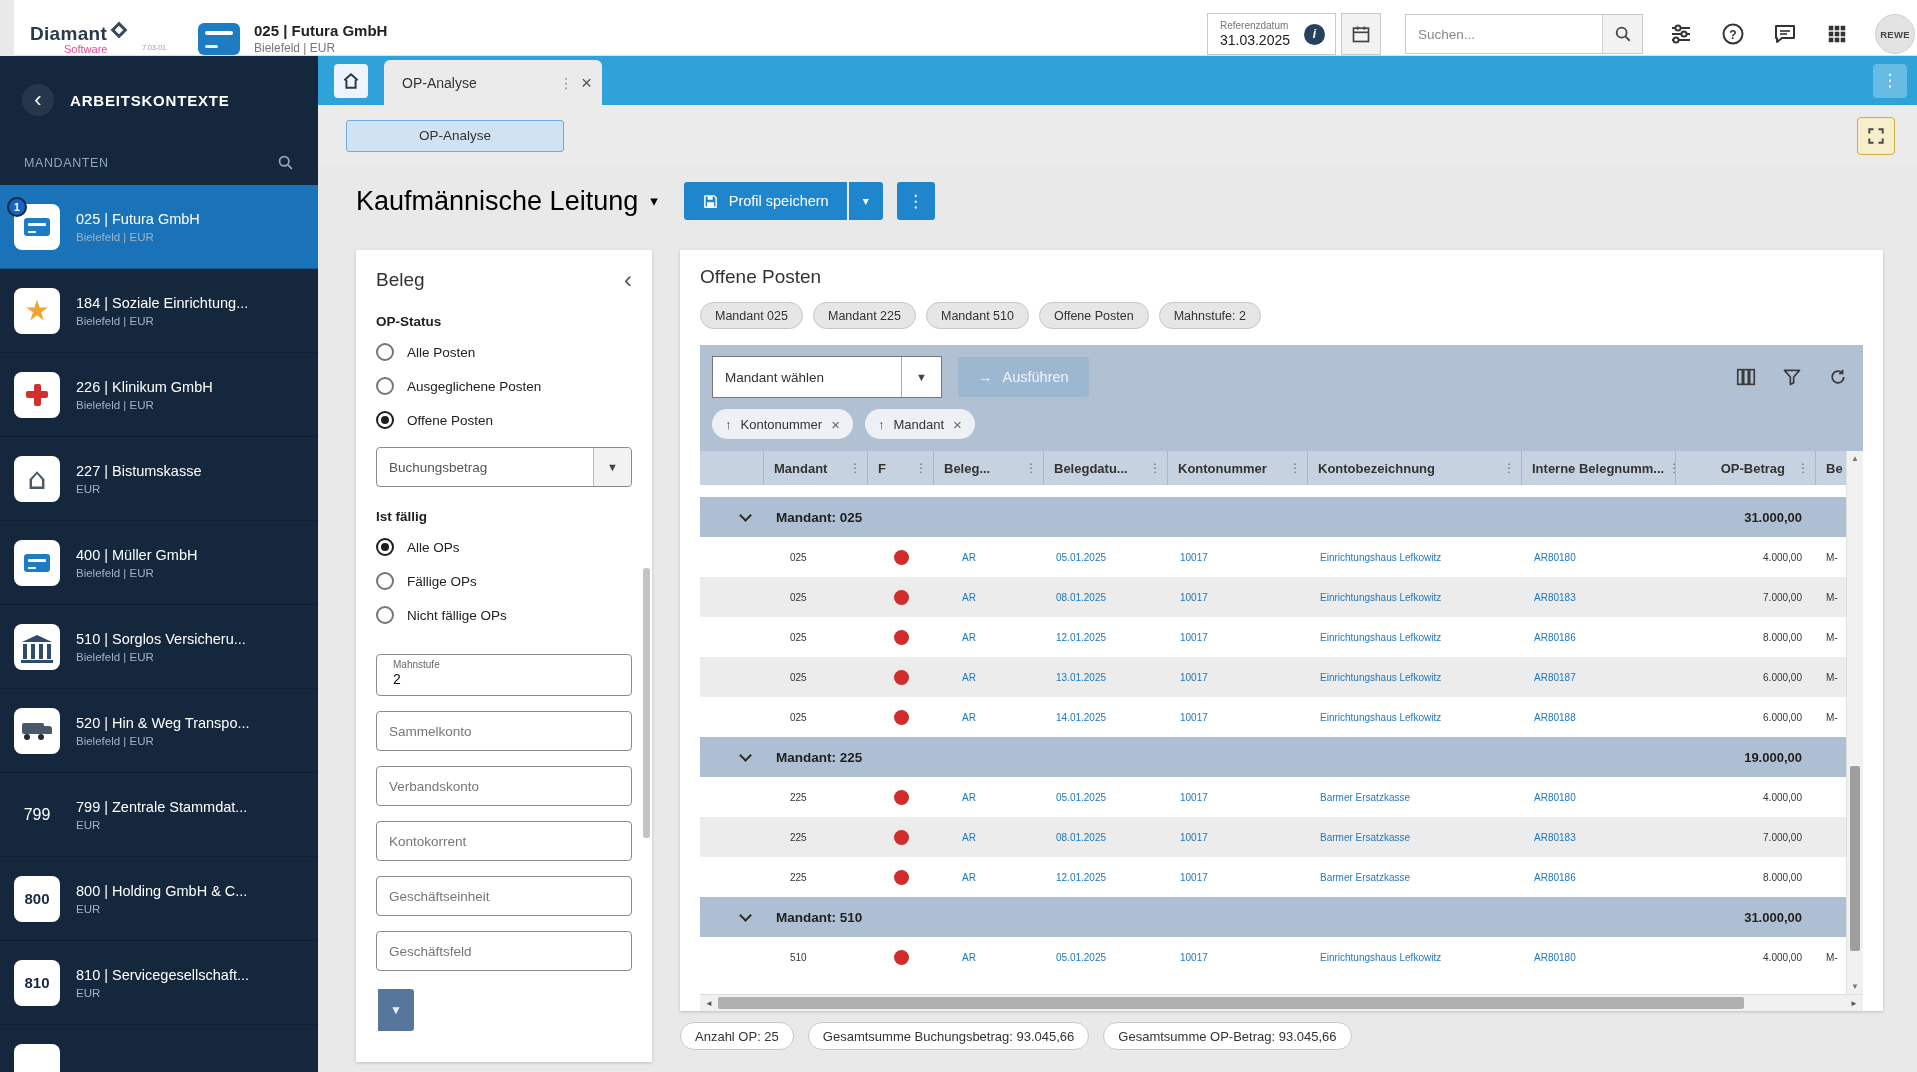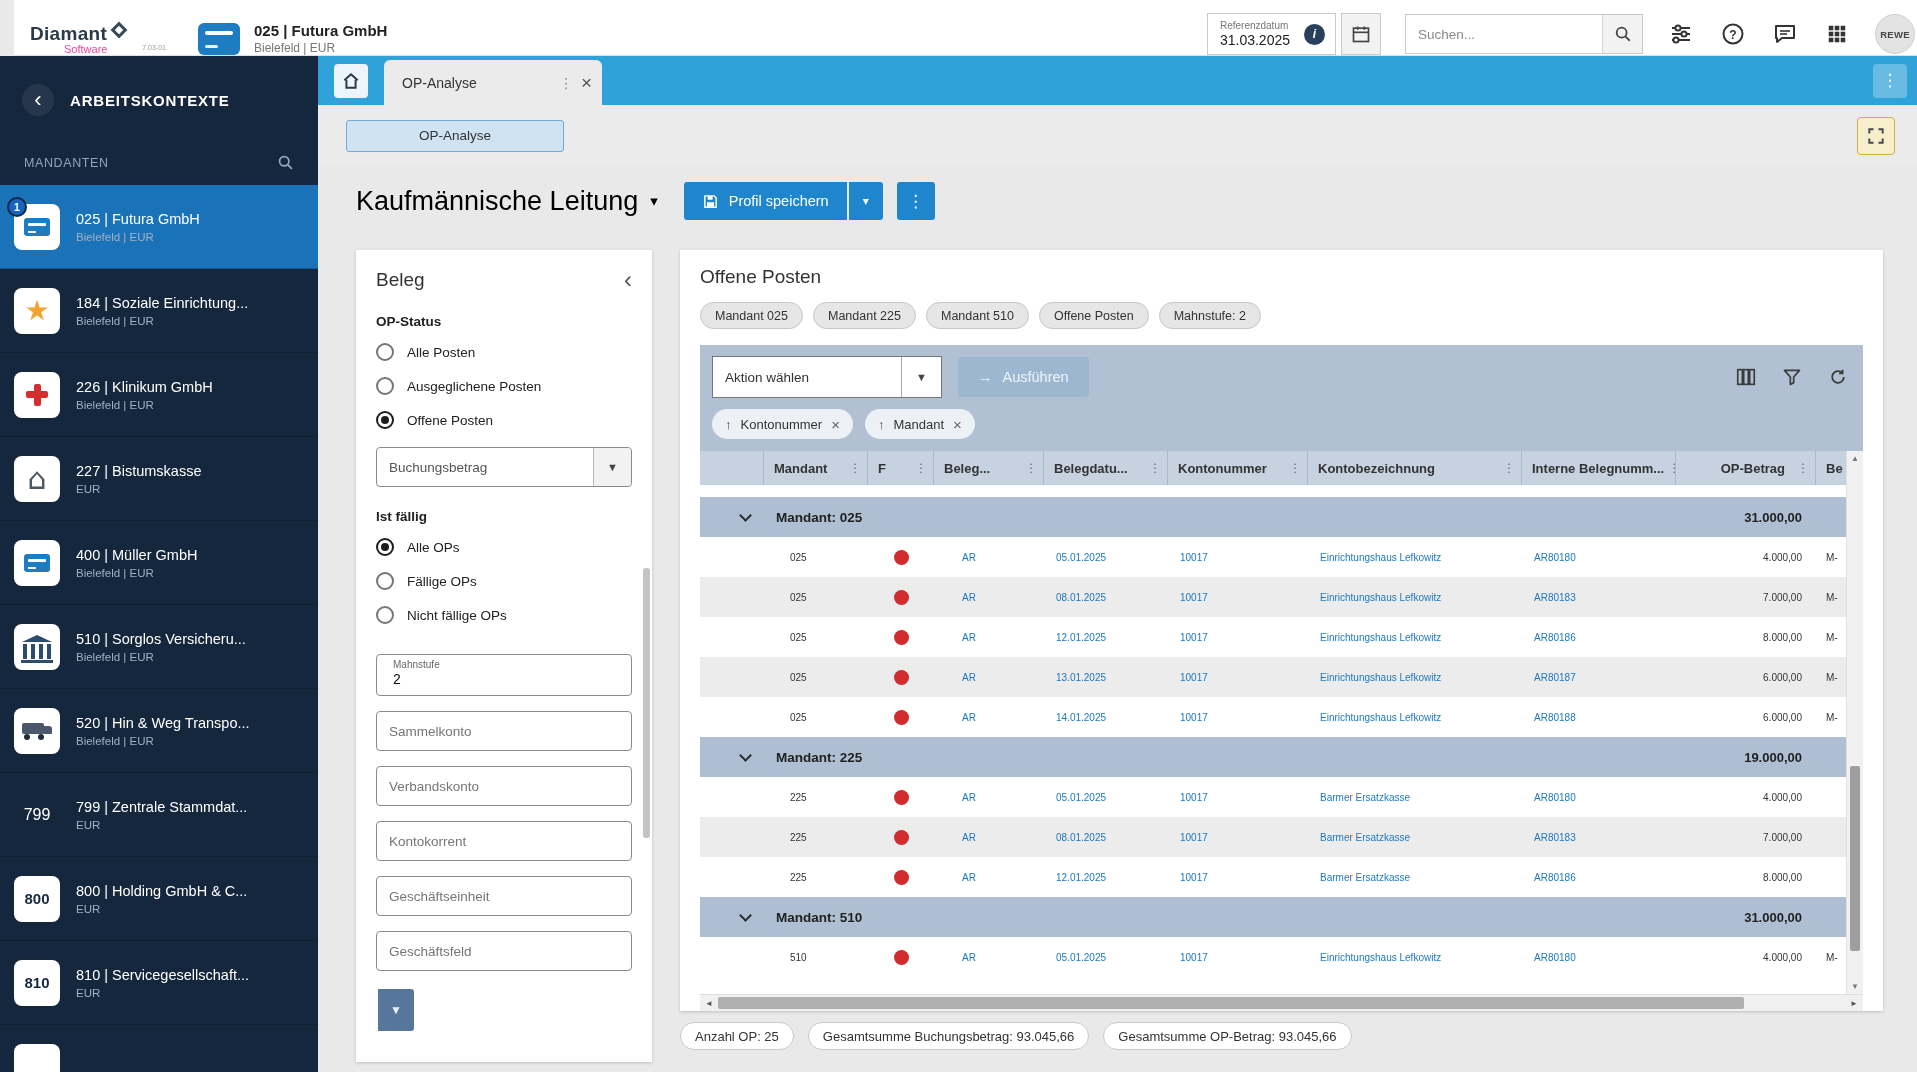--- a/index.html
+++ b/index.html
@@ -494,21 +494,21 @@
           <div class="chip">Mandant 025</div>
             <div class="chip">Mandant 225</div>
             <div class="chip">Mandant 510</div>
             <div class="chip">Offene Posten</div>
             <div class="chip">Mahnstufe: 2</div>
         </div>
 
         <div class="band">
           <div class="band-row1">
             <div class="action-select">
-              <span class="as-text">Aktion wählen</span>
+              <span class="as-text">Mandant wählen</span>
               <span class="as-caret">▼</span>
             </div>
             <button class="exec-btn">
               <span>→</span>
               <span>Ausführen</span>
             </button>
             <div class="band-icons">
               <button class="band-icon">
                 <svg width="22" height="22" viewBox="0 0 24 24">
                     <g fill="none" stroke="#3a3a3a" stroke-width="1.8">

